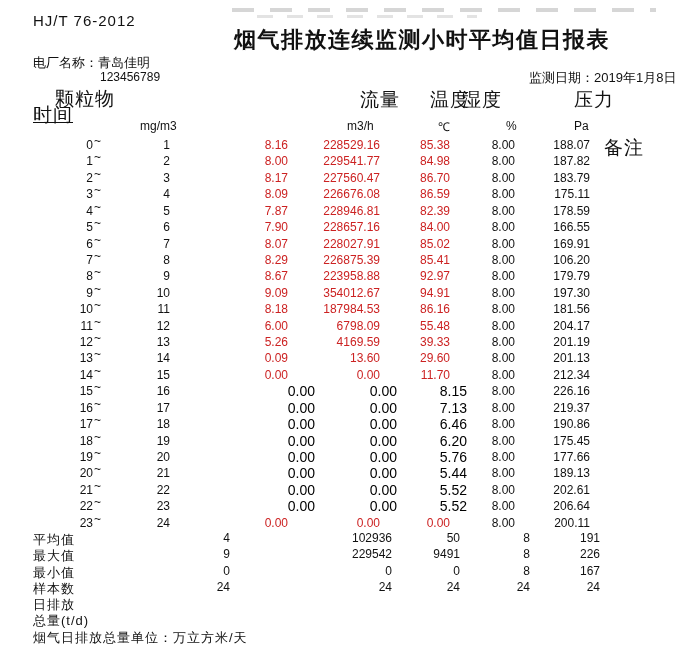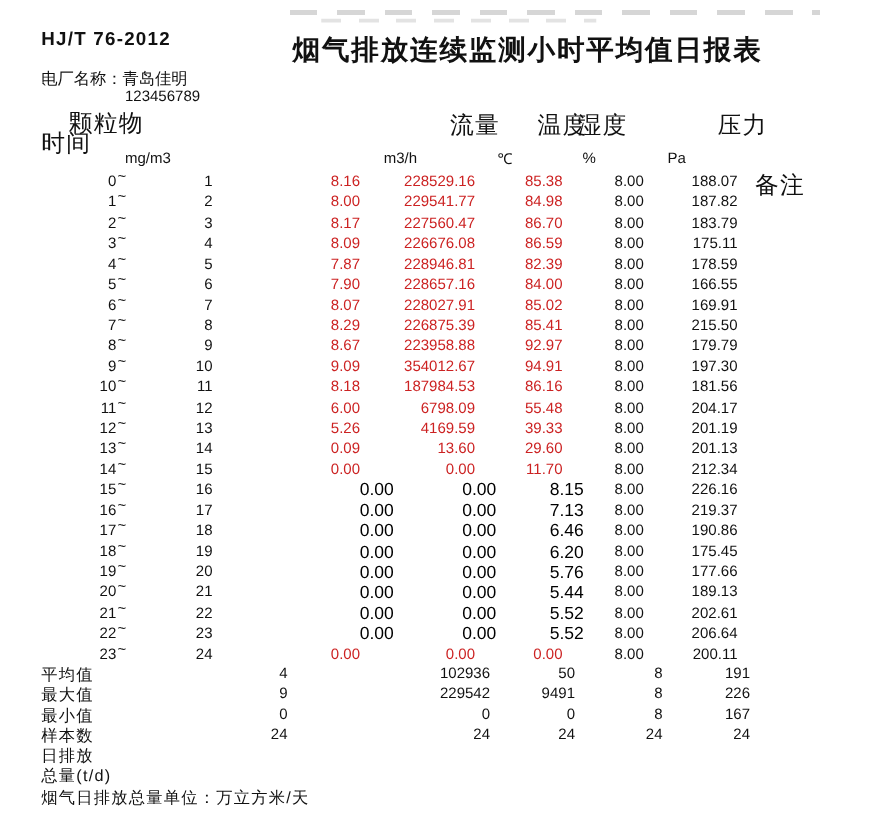--- a/index.html
+++ b/index.html
@@ -1,39 +1,39 @@
 <!DOCTYPE html>
 <html style="--val-red: #cc2222;"><head>
 <meta charset="utf-8">
 <style>
   html,body{margin:0;padding:0;background:#ffffff;}
   .page{
     position:relative;width:696px;height:653px;background:#ffffff;overflow:hidden;
     font-family:"Liberation Sans",sans-serif;color:#111111;
   }
   .abs{position:absolute;white-space:nowrap;}
-  .standard{left:33px;top:23px;font-size:15px;font-weight:bold;letter-spacing:1px;}
+  .standard{left:33px;top:12px;font-size:15px;font-weight:normal;letter-spacing:1px;}
   .ghost{left:232px;top:8px;width:424px;height:4px;
     background:repeating-linear-gradient(90deg,#d6d6d6 0 22px,transparent 22px 38px);}
   .ghost2{left:257px;top:15px;width:220px;height:3px;
     background:repeating-linear-gradient(90deg,#e3e3e3 0 16px,transparent 16px 30px);}
   .title{left:234px;top:25px;font-size:22px;font-weight:bold;letter-spacing:1.5px;margin:0;}
   .plant{left:33px;top:54px;font-size:13px;}
   .tick{left:33px;top:64px;font-size:13px;}
   .code{left:100px;top:70px;font-size:12px;}
   .mdate{left:529px;top:69px;font-size:13px;}
   .lbl{font-size:19px;letter-spacing:1px;}
   .lbl-particulate{left:55px;top:86px;}
   .lbl-flow{left:360px;top:87px;}
   .lbl-temp{left:430px;top:87px;}
   .lbl-humid{left:462px;top:87px;}
   .lbl-press{left:535px;top:87px;margin-left:39px;}
-  .lbl-time{left:33px;top:102px;}
+  .lbl-time{left:33px;top:102px;text-decoration:underline;}
   .lbl-remark{left:604px;top:103px;margin-top:32px;}
-  .unit{font-size:12px;}
+  .unit{font-size:12px;margin-left:40px;}
   .u-pm{left:100px;top:119px;}
   .u-flow{left:307px;top:119px;}
   .u-temp{left:398px;top:118px;}
   .u-humid{left:466px;top:119px;}
   .u-press{left:534px;top:119px;}
   .hrow,.srow{position:absolute;left:0;width:696px;height:16px;}
   .cell{position:absolute;text-align:right;font-size:12px;line-height:14px;}
   .c-h1{left:53px;width:40px;}
   .c-tl{left:94px;width:16px;top:-4px;text-align:left;font-size:12px;}
   .c-h2{left:130px;width:40px;}
@@ -62,20 +62,21 @@
 <body>
 
 <div class="page">
   <div class="abs standard">HJ/T 76-2012</div>
   <div class="abs ghost"></div>
   <div class="abs ghost2"></div>
   <h1 class="abs title">烟气排放连续监测小时平均值日报表</h1>
   <div class="abs plant">电厂名称：青岛佳明</div>
   <div class="abs tick">`</div>
   <div class="abs code">123456789</div>
+  <div class="abs mdate">监测日期：2019年1月8日</div>
 
   <div class="abs lbl lbl-particulate">颗粒物</div>
   <div class="abs lbl lbl-flow">流量</div>
   <div class="abs lbl lbl-temp">温度</div>
   <div class="abs lbl lbl-humid">湿度</div>
   <div class="abs lbl lbl-press">压力</div>
   <div class="abs lbl lbl-time">时间</div>
   <div class="abs lbl lbl-remark">备注</div>
 
   <div class="abs unit u-pm">mg/m3</div>
@@ -156,21 +157,21 @@
         <div class="cell c-v5">169.91</div>
       </div>
       <div class="hrow" style="top: 252.94px;">
         <div class="cell c-h1">7</div>
         <div class="cell c-tl">~</div>
         <div class="cell c-h2">8</div>
         <div class="cell c-v1 red">8.29</div>
         <div class="cell c-v2 red">226875.39</div>
         <div class="cell c-v3 red">85.41</div>
         <div class="cell c-v4">8.00</div>
-        <div class="cell c-v5">215.50</div>
+        <div class="cell c-v5">106.20</div>
       </div>
       <div class="hrow" style="top: 269.36px;">
         <div class="cell c-h1">8</div>
         <div class="cell c-tl">~</div>
         <div class="cell c-h2">9</div>
         <div class="cell c-v1 red">8.67</div>
         <div class="cell c-v2 red">223958.88</div>
         <div class="cell c-v3 red">92.97</div>
         <div class="cell c-v4">8.00</div>
         <div class="cell c-v5">179.79</div>

